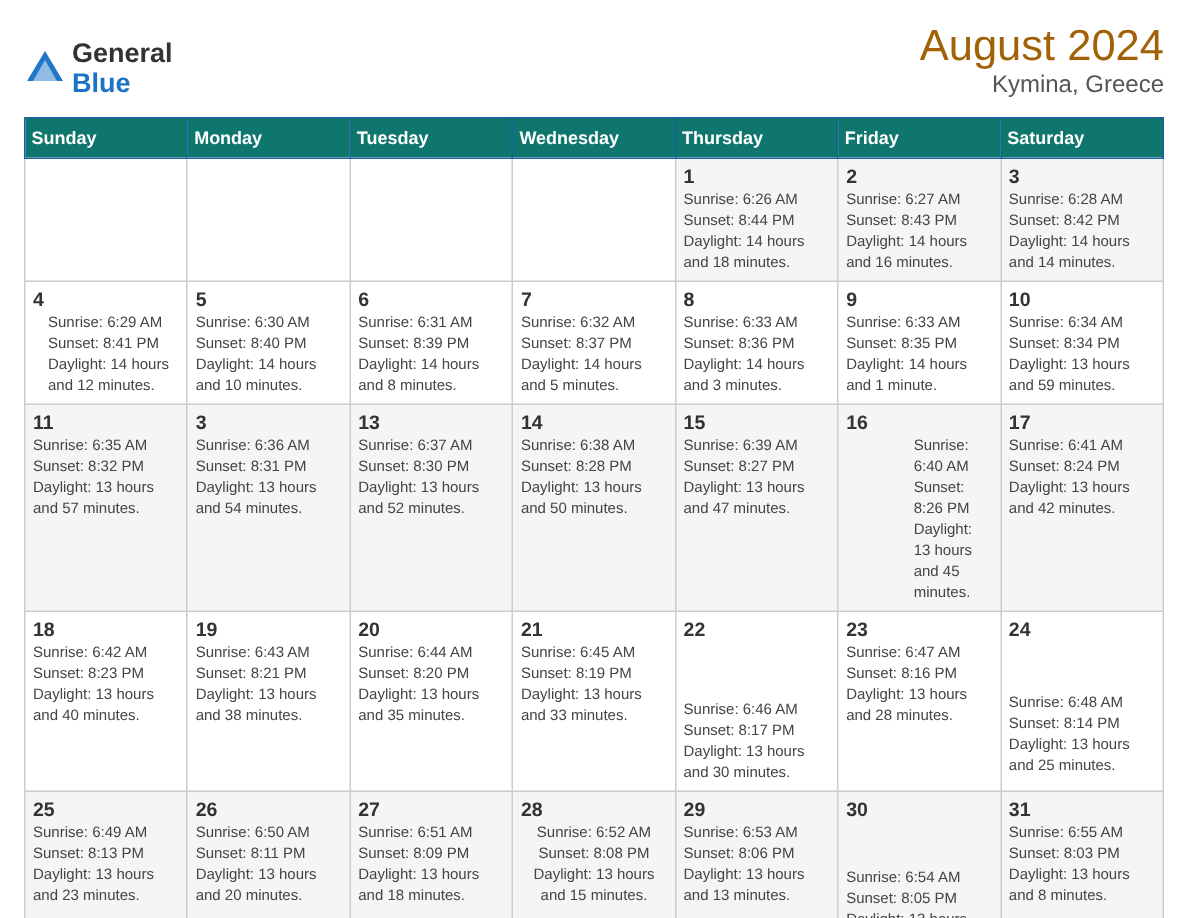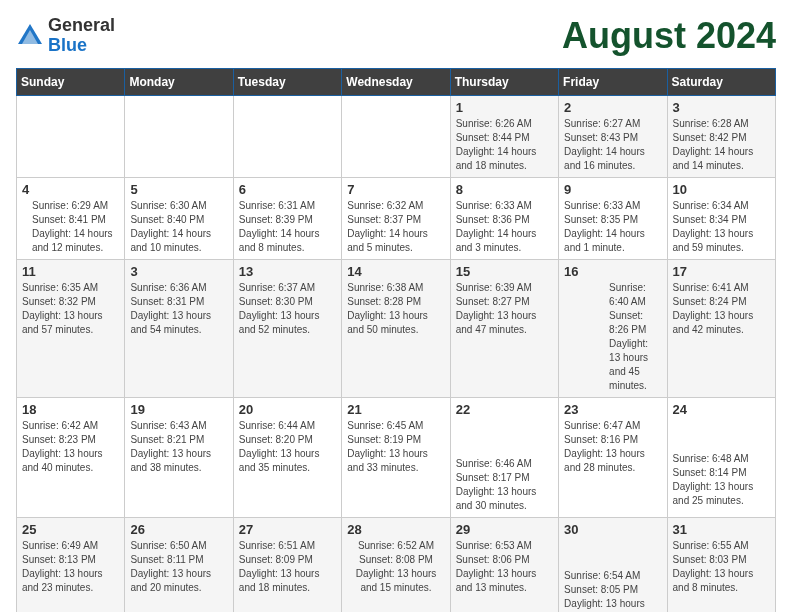--- a/index.html
+++ b/index.html
@@ -37,36 +37,36 @@
       color: #1a73c7;
     }
     .logo-icon {
       width: 28px;
       height: 28px;
     }
     .title-block {
       text-align: right;
     }
     .month-year {
-      font-size: 36px;
-      font-weight: 700;
-      color: #14532d;
+      font-size: 29px;
+      font-weight: 400;
+      color: #a16207;
       line-height: 1.1;
     }
     .location {
       font-size: 16px;
       color: #555;
     }
     table {
       width: 100%;
       border-collapse: collapse;
       table-layout: fixed;
     }
     thead tr th {
-      background: #404040;
+      background: #0f766e;
       color: #fff;
       font-size: 12px;
       font-weight: bold;
       padding: 6px 4px;
       text-align: left;
       border: 1px solid #1a5fa0;
     }
     tbody tr td {
       vertical-align: top;
       border: 1px solid #ccc;
@@ -107,20 +107,21 @@
       <polygon points="14,2 26,22 2,22" fill="#2176c7"></polygon>
       <polygon points="14,8 22,22 6,22" fill="#fff" opacity="0.5"></polygon>
     </svg>
     <div class="logo-text">
       <span class="logo-general">General</span>
       <span class="logo-blue">Blue</span>
     </div>
   </div>
   <div class="title-block">
     <div class="month-year">August 2024</div>
+    <div class="location">Kymina, Greece</div>
   </div>
 </div>
 
 <table>
   <thead>
     <tr>
     <th>Sunday</th>
         <th>Monday</th>
         <th>Tuesday</th>
         <th>Wednesday</th>

